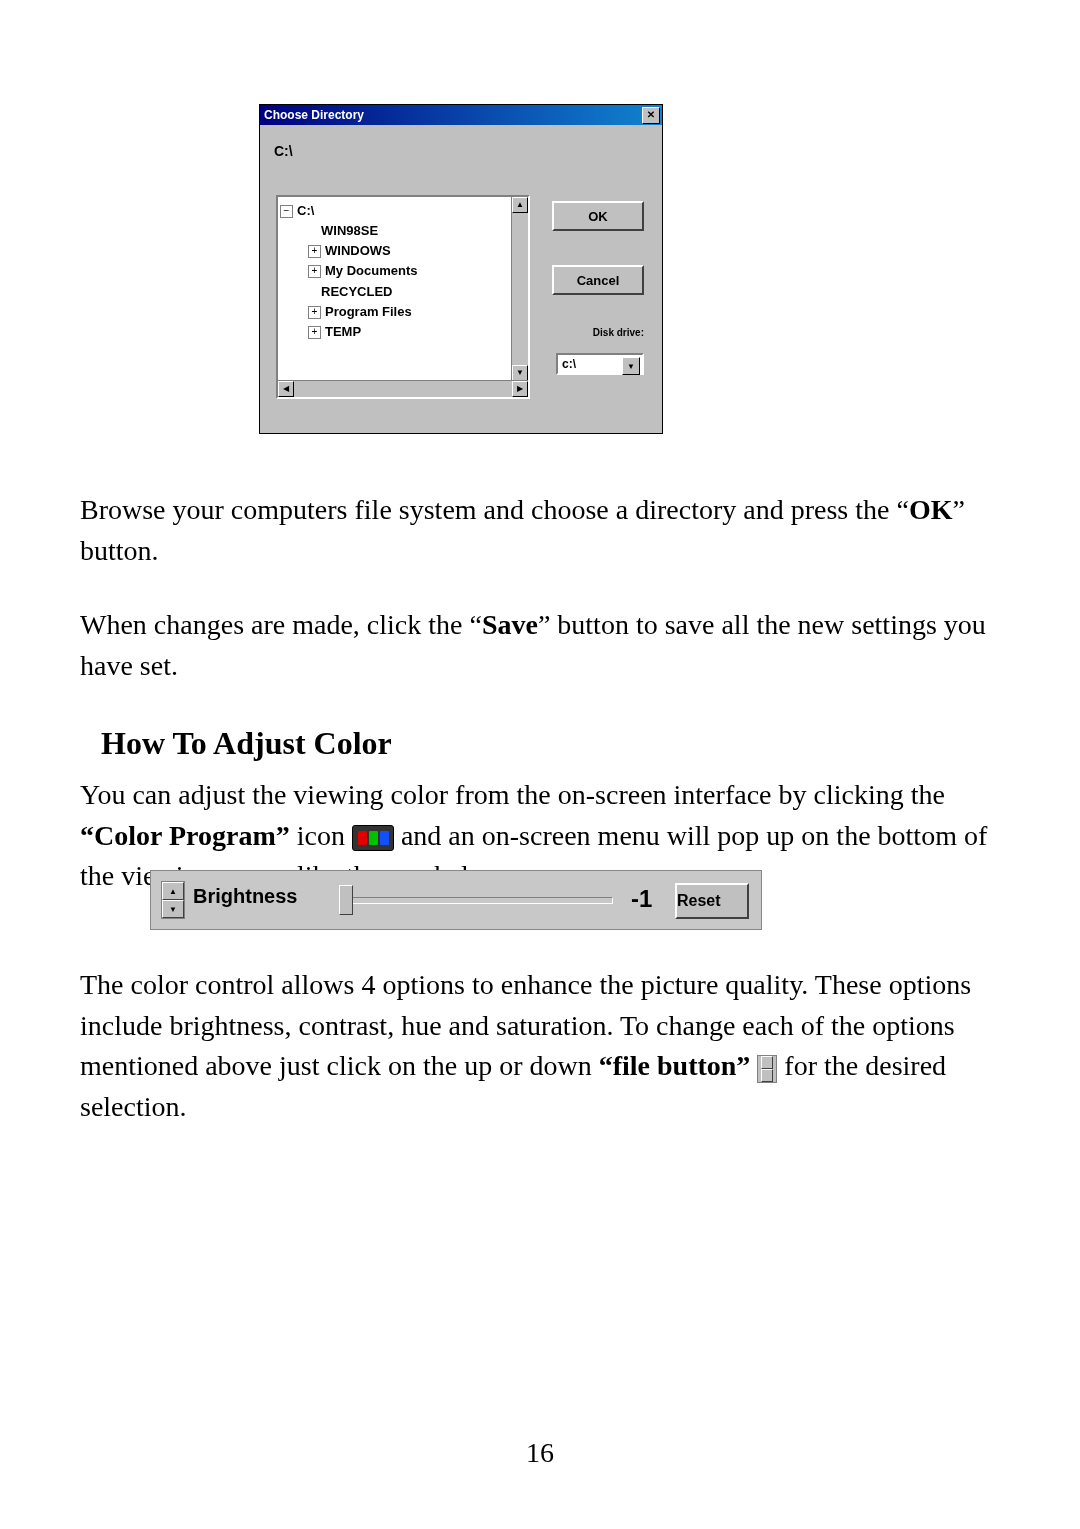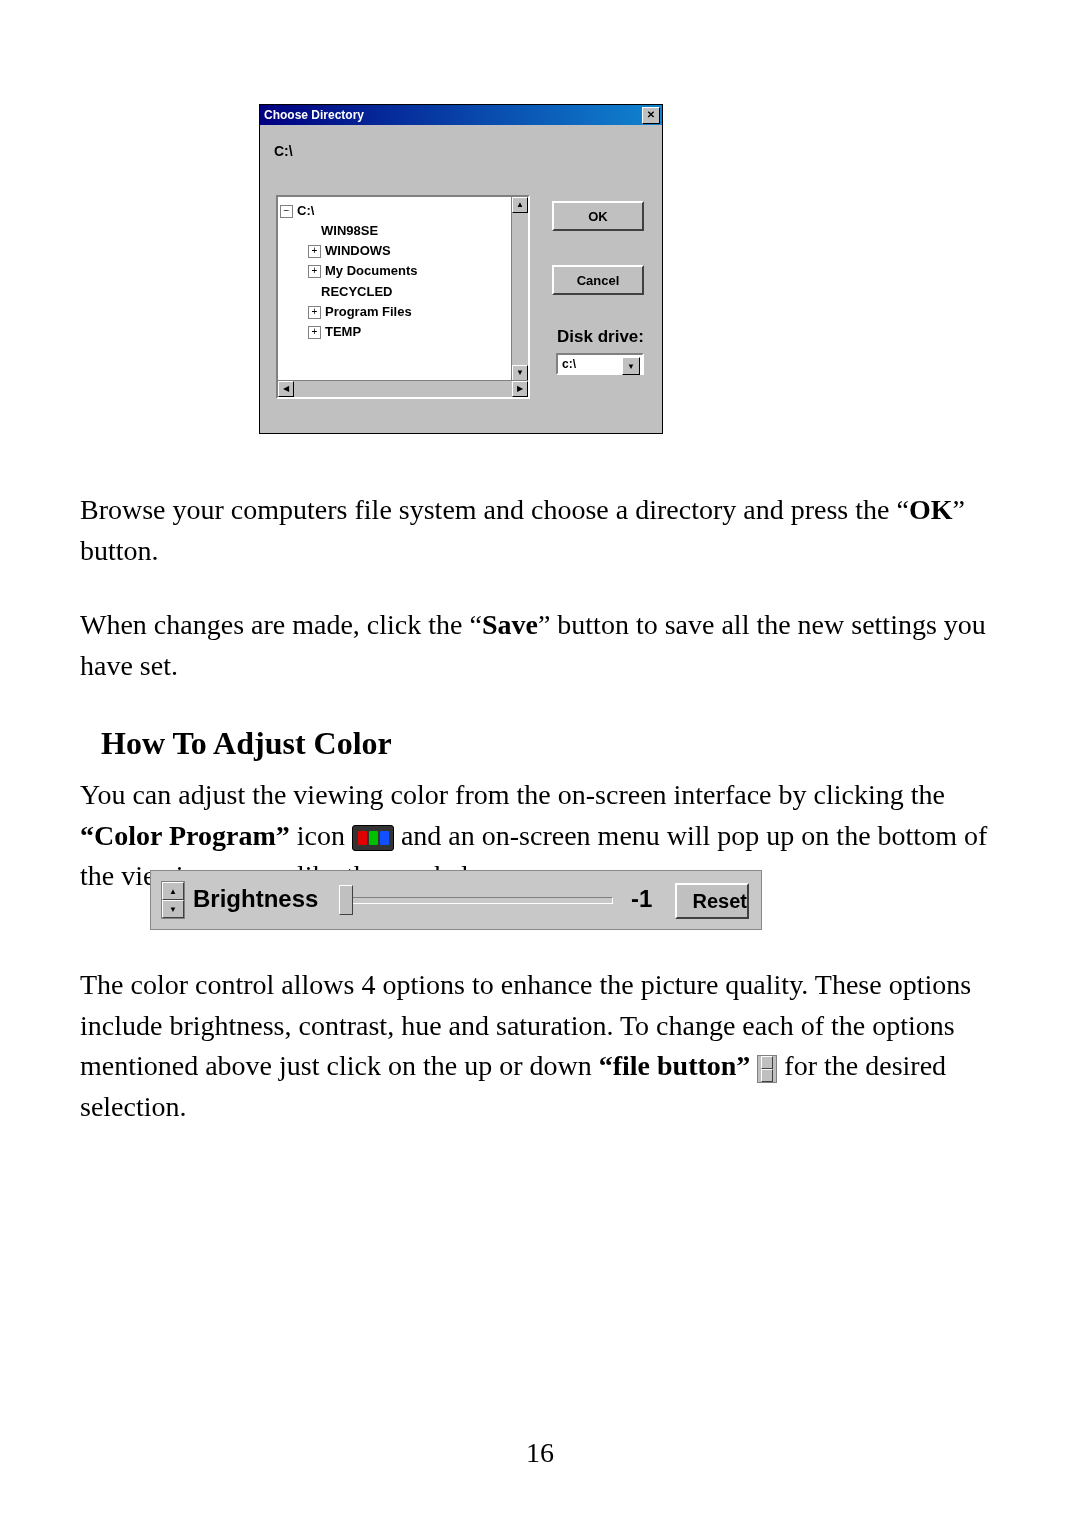--- a/index.html
+++ b/index.html
@@ -106,21 +106,21 @@
     border-color:#fff #404040 #404040 #fff;
     font-family:Tahoma,Arial,sans-serif;
     font-size:13px;font-weight:bold;
     display:flex;align-items:center;justify-content:center;
     right:18px;
   }
   .dlg .btn.ok{top:96px}
   .dlg .btn.cancel{top:160px}
   .dlg .ddlabel{
     position:absolute;right:18px;top:222px;
-    font-size:17px;font-weight:bold;
+    font-size:10px;font-weight:bold;
     font-family:Tahoma,Arial,sans-serif;
   }
   .dlg .ddcombo{
     position:absolute;right:18px;top:248px;
     width:88px;height:22px;
     background:#fff;
     border:2px solid;
     border-color:#808080 #fff #fff #808080;
     font-family:Tahoma,Arial,sans-serif;
     font-size:12px;font-weight:bold;
@@ -191,21 +191,21 @@
     width:22px;height:36px;
     border:1px solid #808080;background:#c0c0c0;
   }
   .bbar .spin div{
     height:16px;border:1px solid #fff;
     border-right-color:#404040;border-bottom-color:#404040;
     font-size:8px;display:flex;align-items:center;justify-content:center;
   }
   .bbar .label{
     position:absolute;left:42px;top:14px;
-    font-size:24px;font-weight:bold;text-align:center;
+    font-size:20px;font-weight:bold;text-align:center;
   }
   .bbar .slider{
     position:absolute;left:190px;top:26px;
     width:270px;height:5px;
     border:1px solid;
     border-color:#808080 #fff #fff #808080;
     background:#c8c8c8;
   }
   .bbar .thumb{
     position:absolute;left:188px;top:14px;
@@ -215,22 +215,22 @@
   }
   .bbar .val{
     position:absolute;left:480px;top:14px;
     font-size:24px;font-weight:bold;
   }
   .bbar .reset{
     position:absolute;right:12px;top:12px;
     width:70px;height:32px;
     background:#c0c0c0;
     border:2px solid;border-color:#fff #404040 #404040 #fff;
-    font-size:20px;font-weight:bold;
-    display:flex;align-items:center;justify-content:flex-end;
+    font-size:16px;font-weight:bold;
+    display:flex;align-items:center;justify-content:flex-start;
   }
   .pagenum{
     position:absolute;left:0;right:0;bottom:60px;
     text-align:center;font-size:28px;
   }
 </style>
 </head>
 <body>
 
 <div class="dlg">

